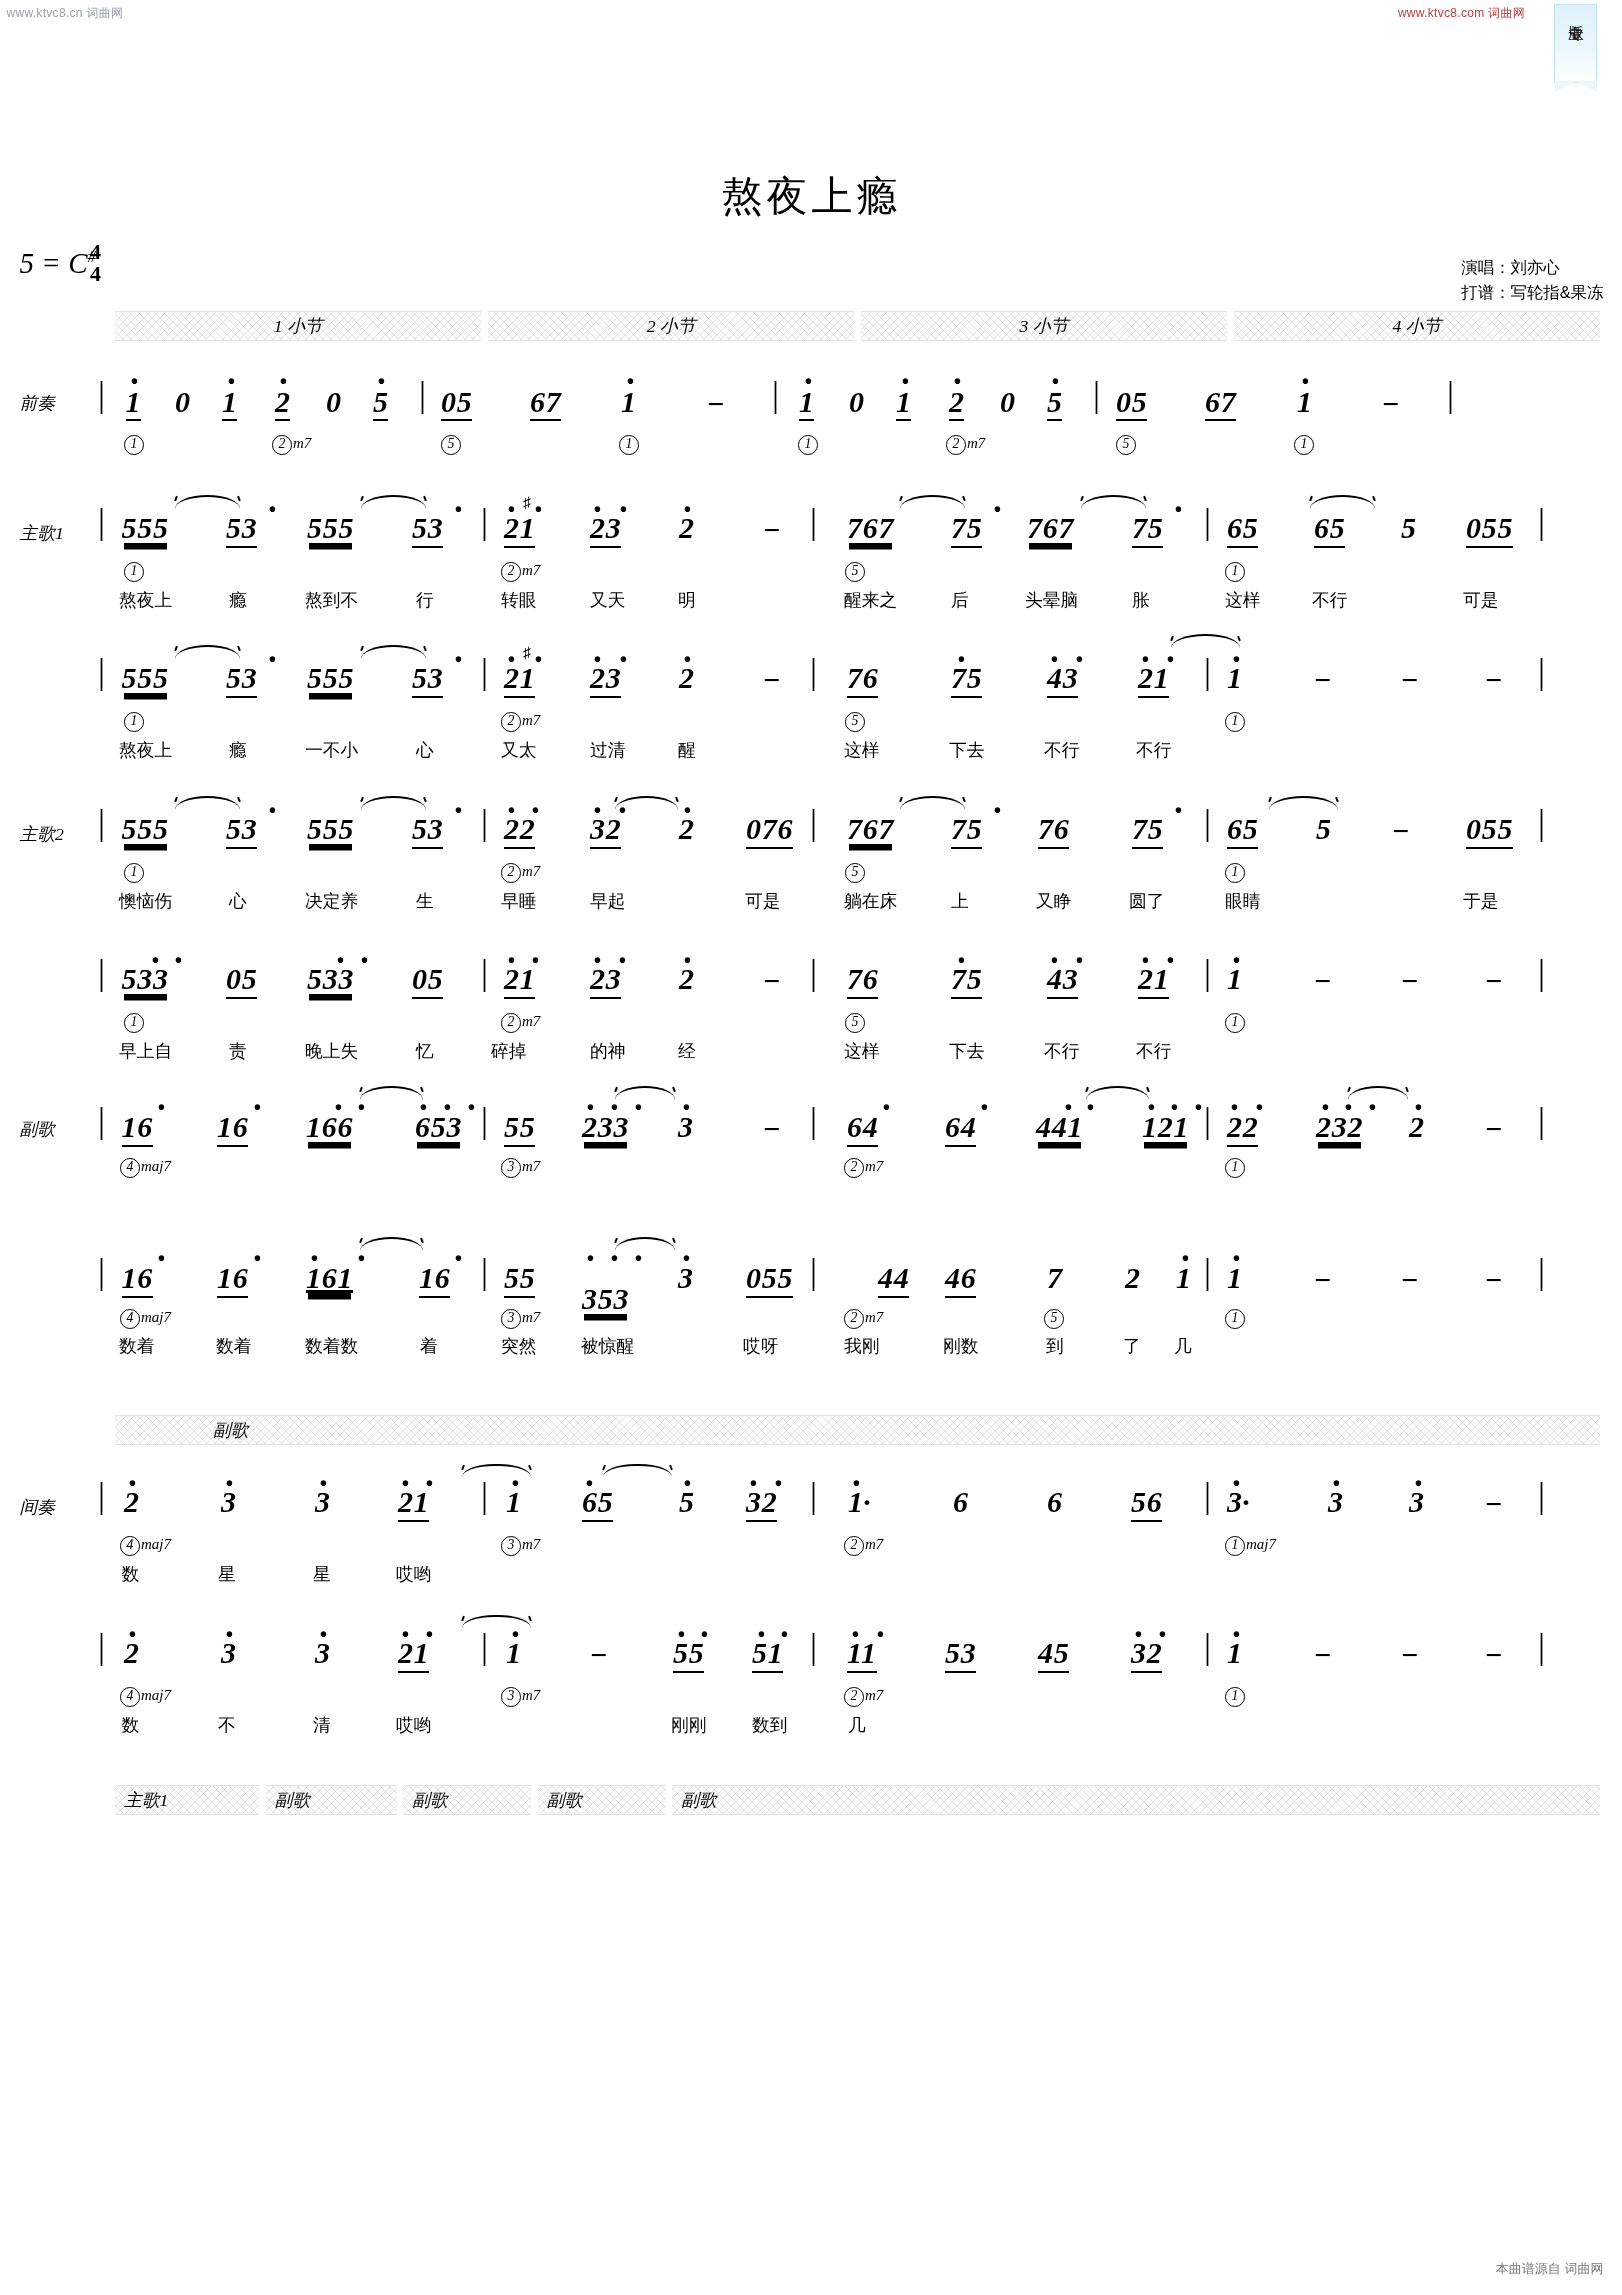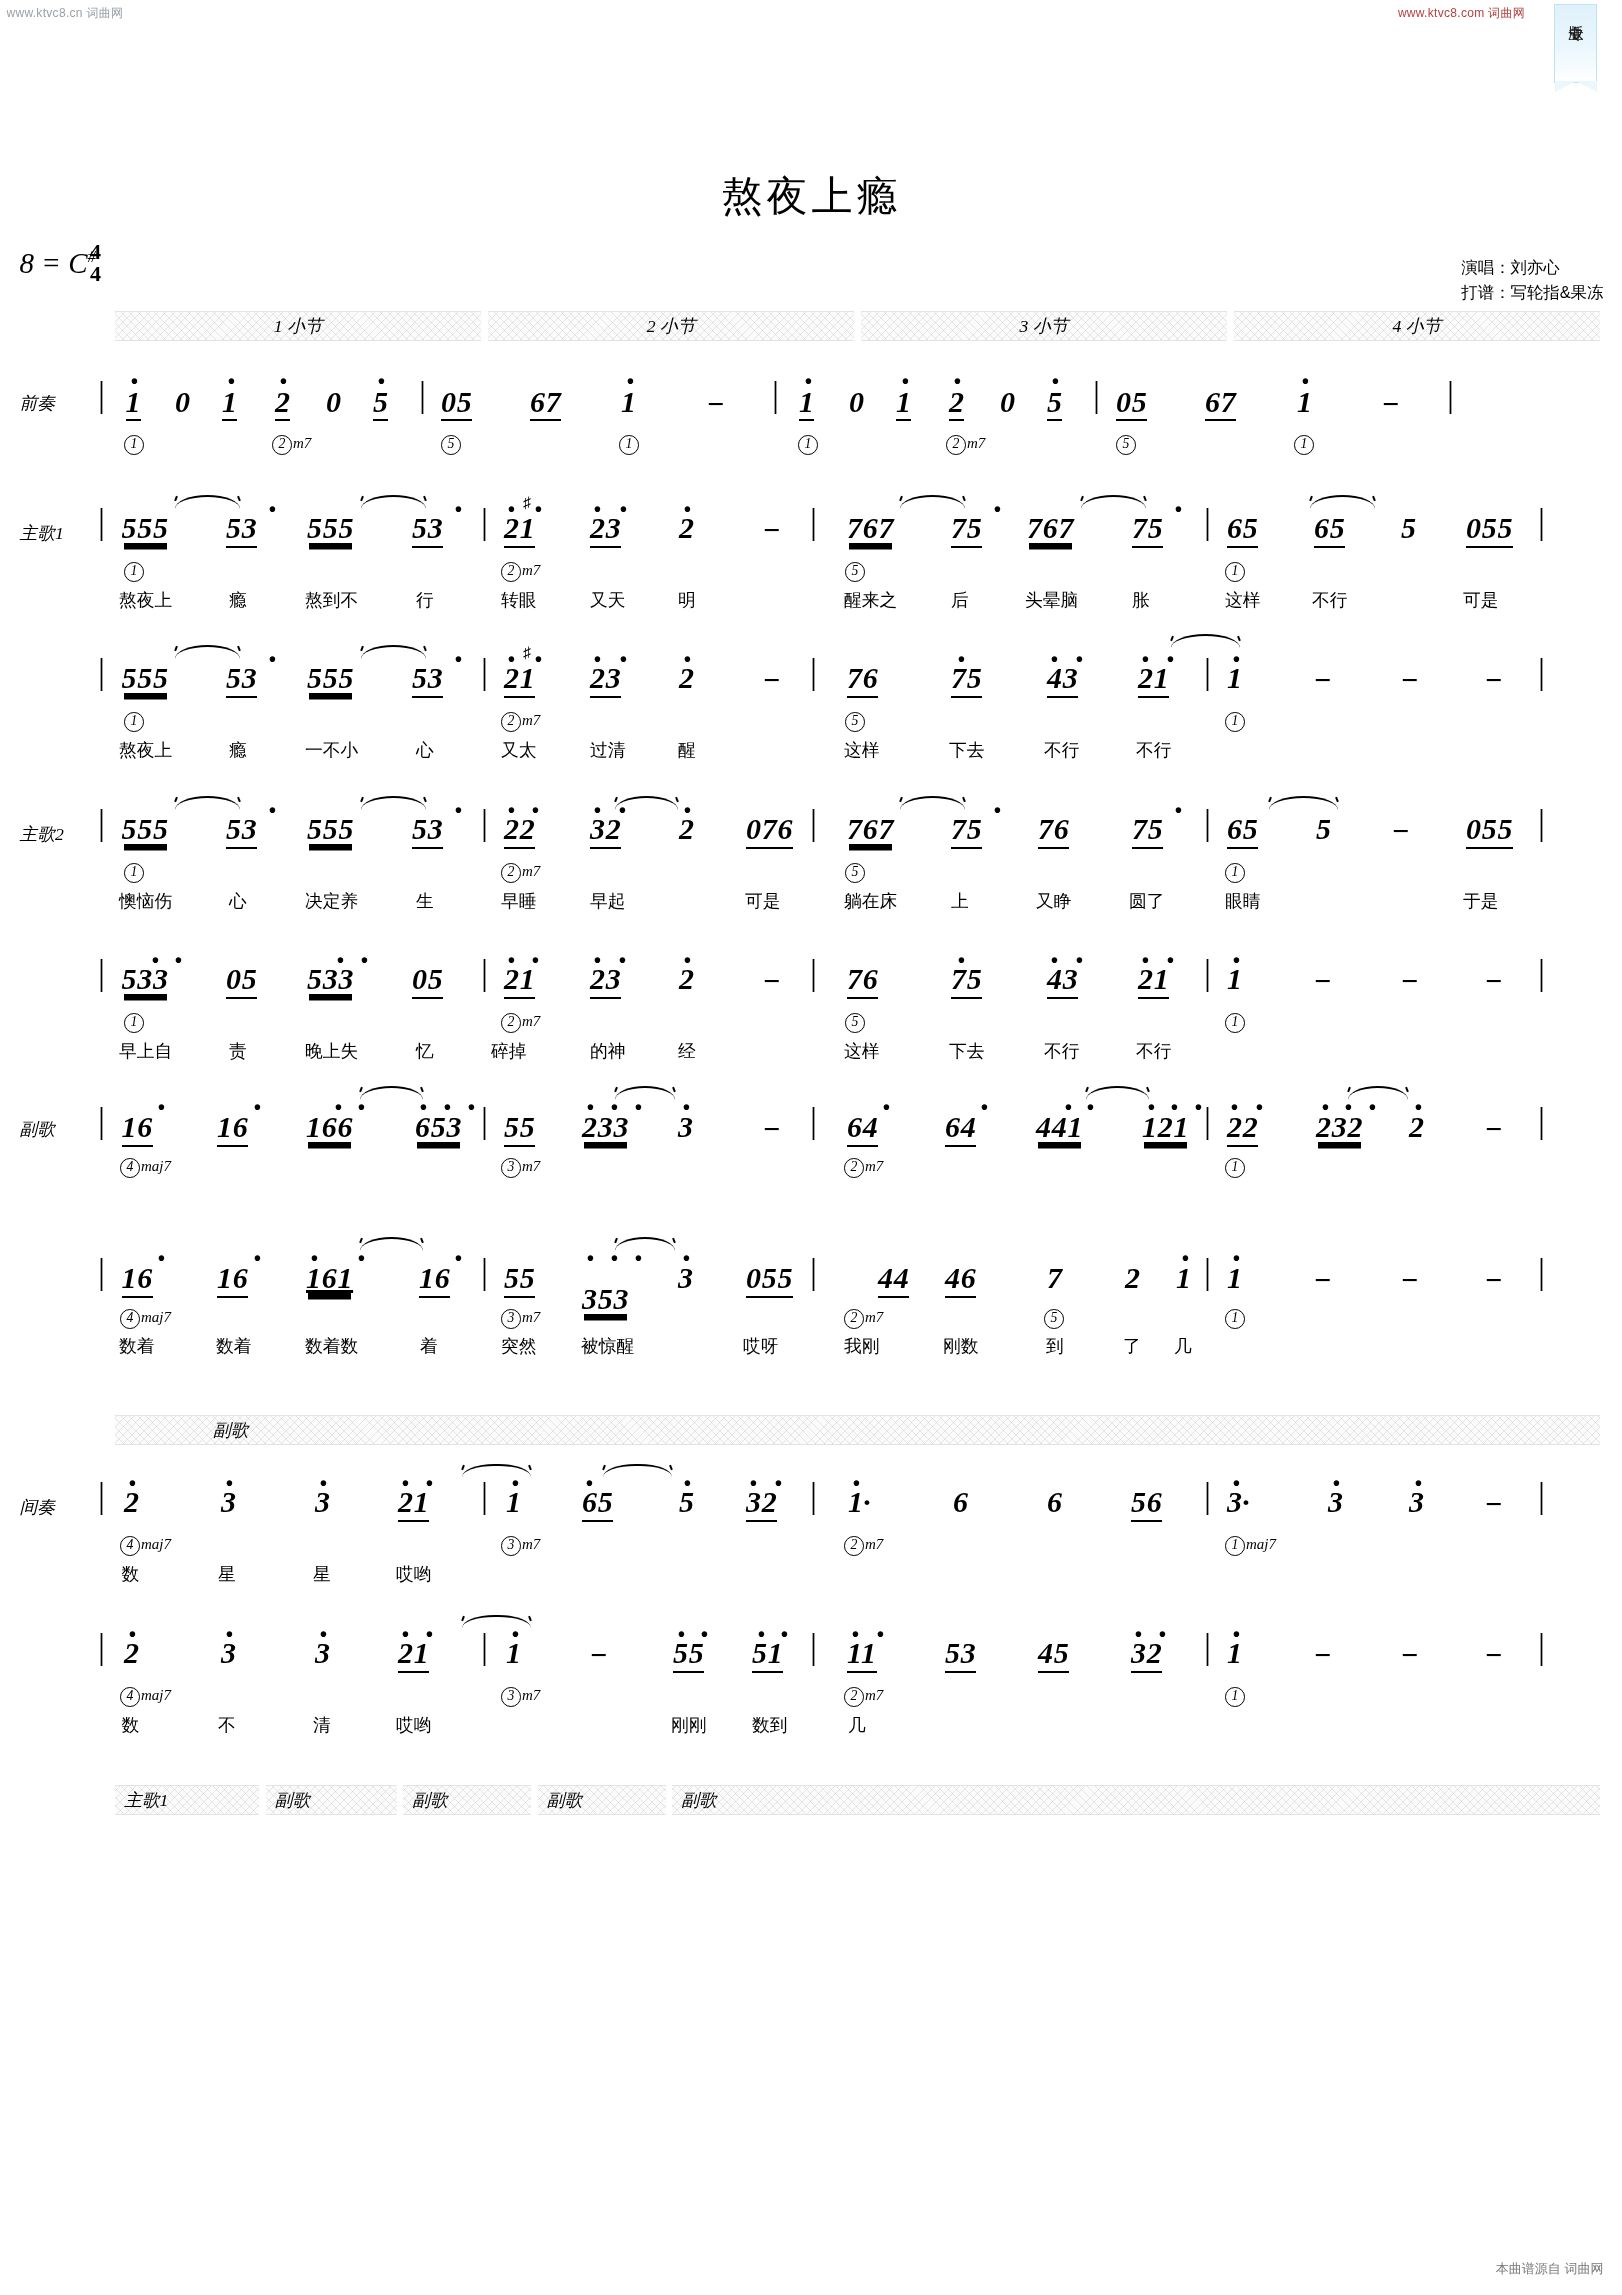--- a/index.html
+++ b/index.html
@@ -83,21 +83,21 @@
 <div class="wm wm-r wm-red">www.ktvc8.com 词曲网</div>
 <div class="wm-foot">本曲谱源自 词曲网</div>
 
 <div class="ribbon">
   <span>专业版</span>
 </div>
 
 <div class="title">熬夜上瘾</div>
 
 <div class="keysig">
-  <span>8 = C</span><span class="sharp">#</span>
+  <span>5 = C</span><span class="sharp">#</span>
 </div>
 <div class="meter">
   <b>4</b>
   <b>4</b>
 </div>
 
 <div class="credits">
   <div>演唱：刘亦心</div>
   <div>打谱：写轮指&amp;果冻</div>
 </div>

